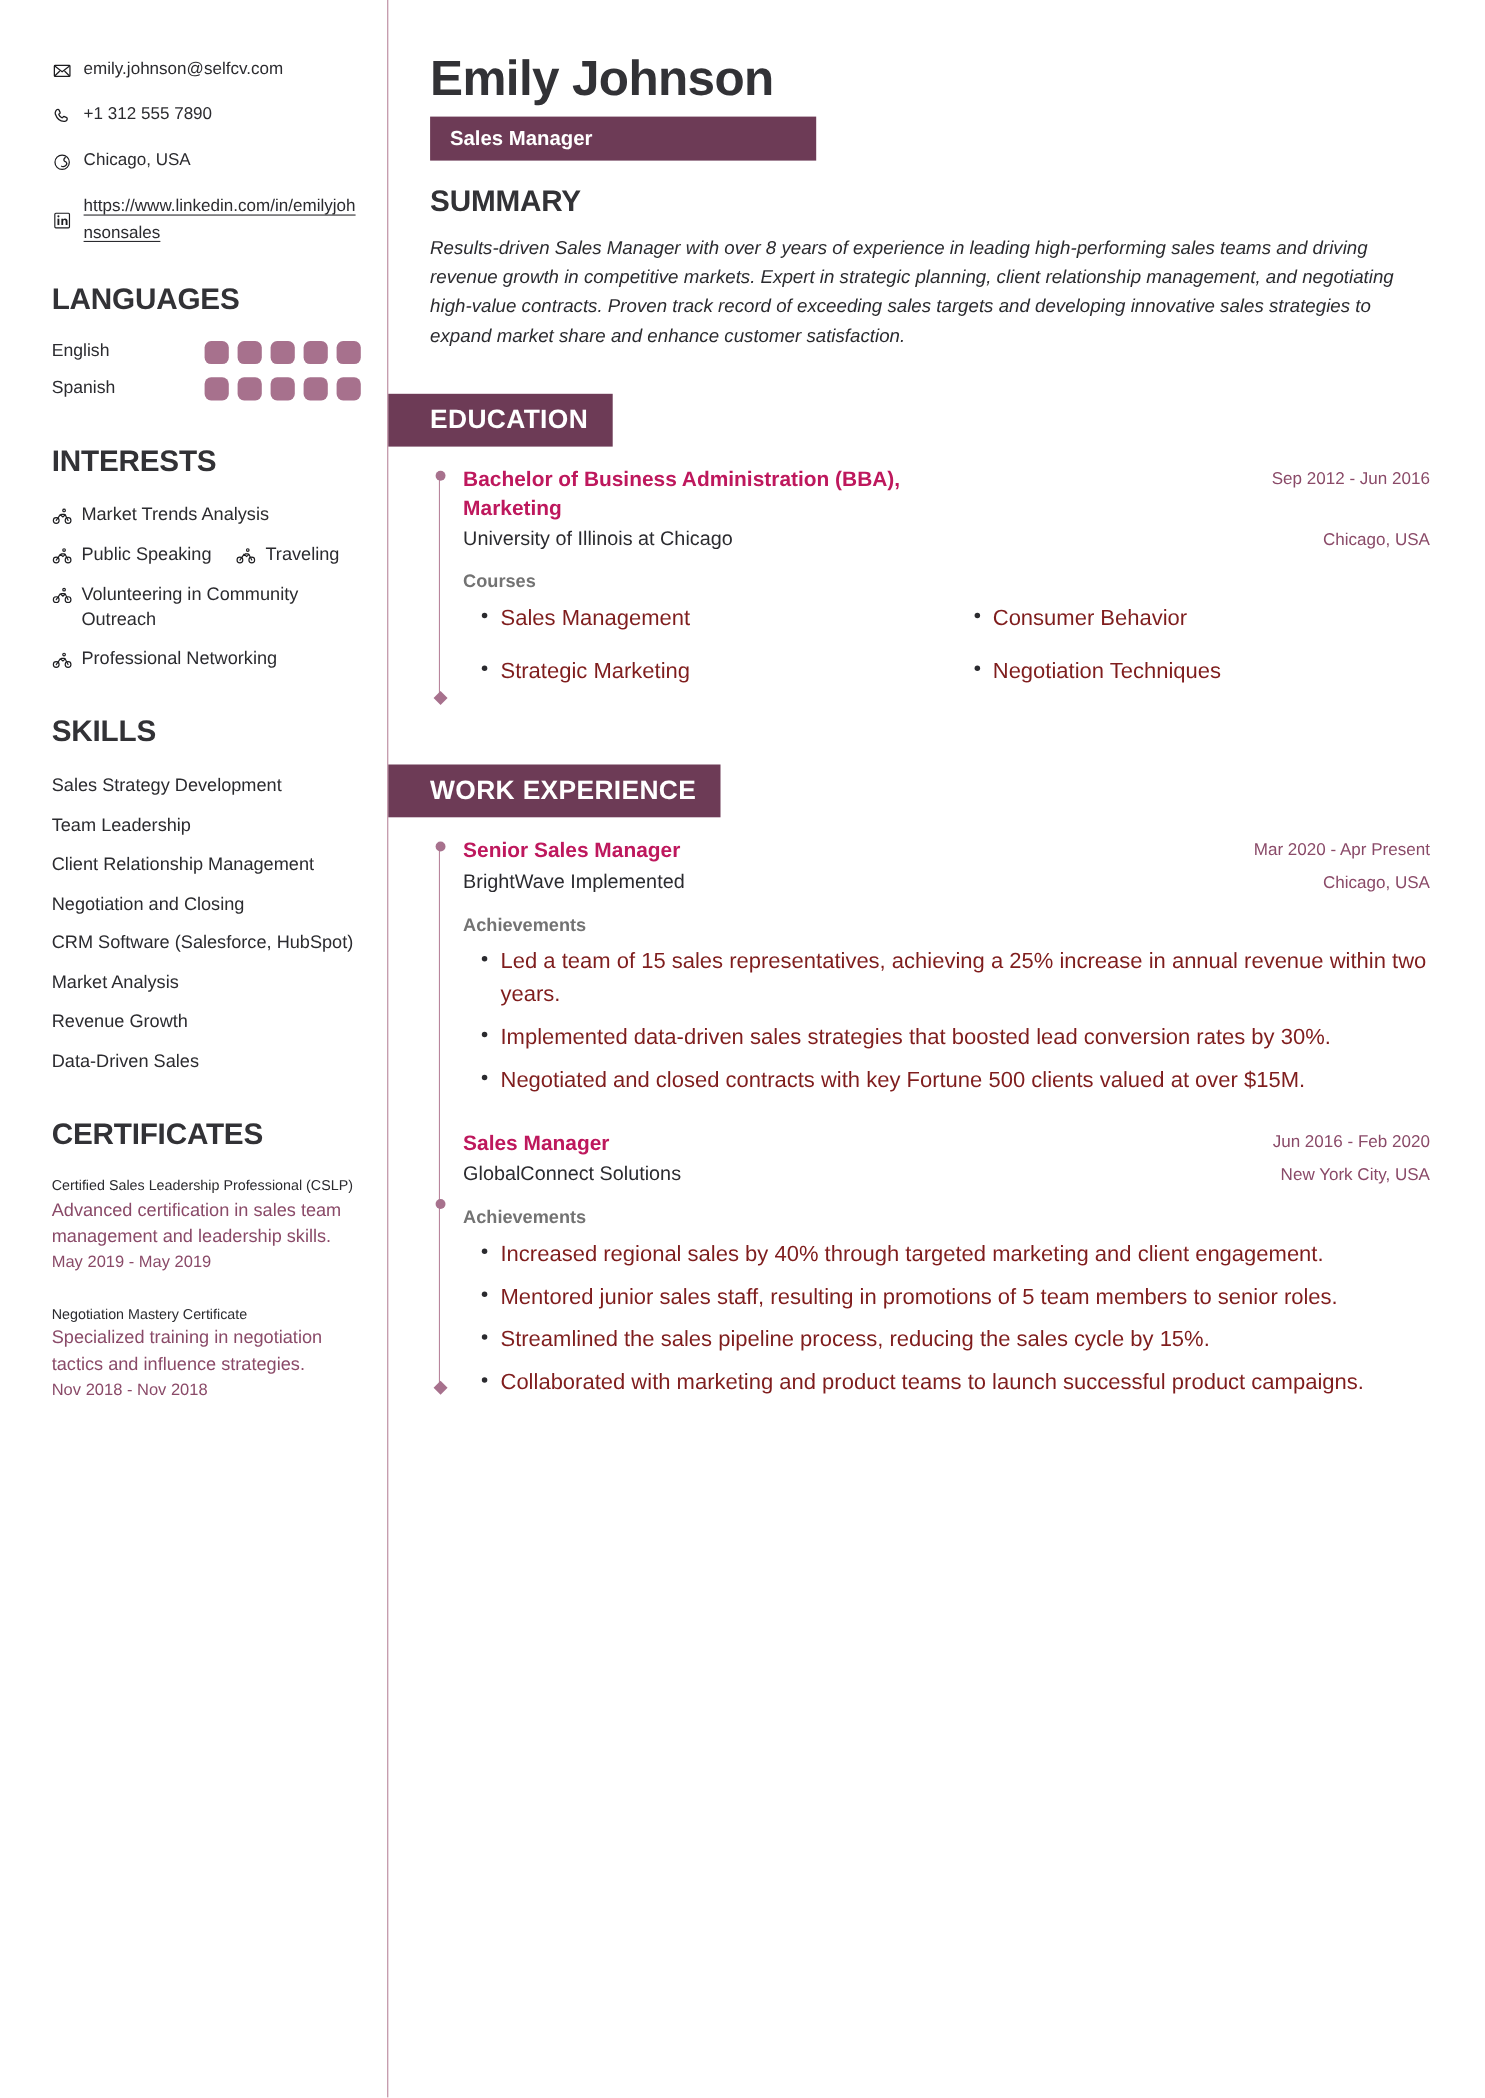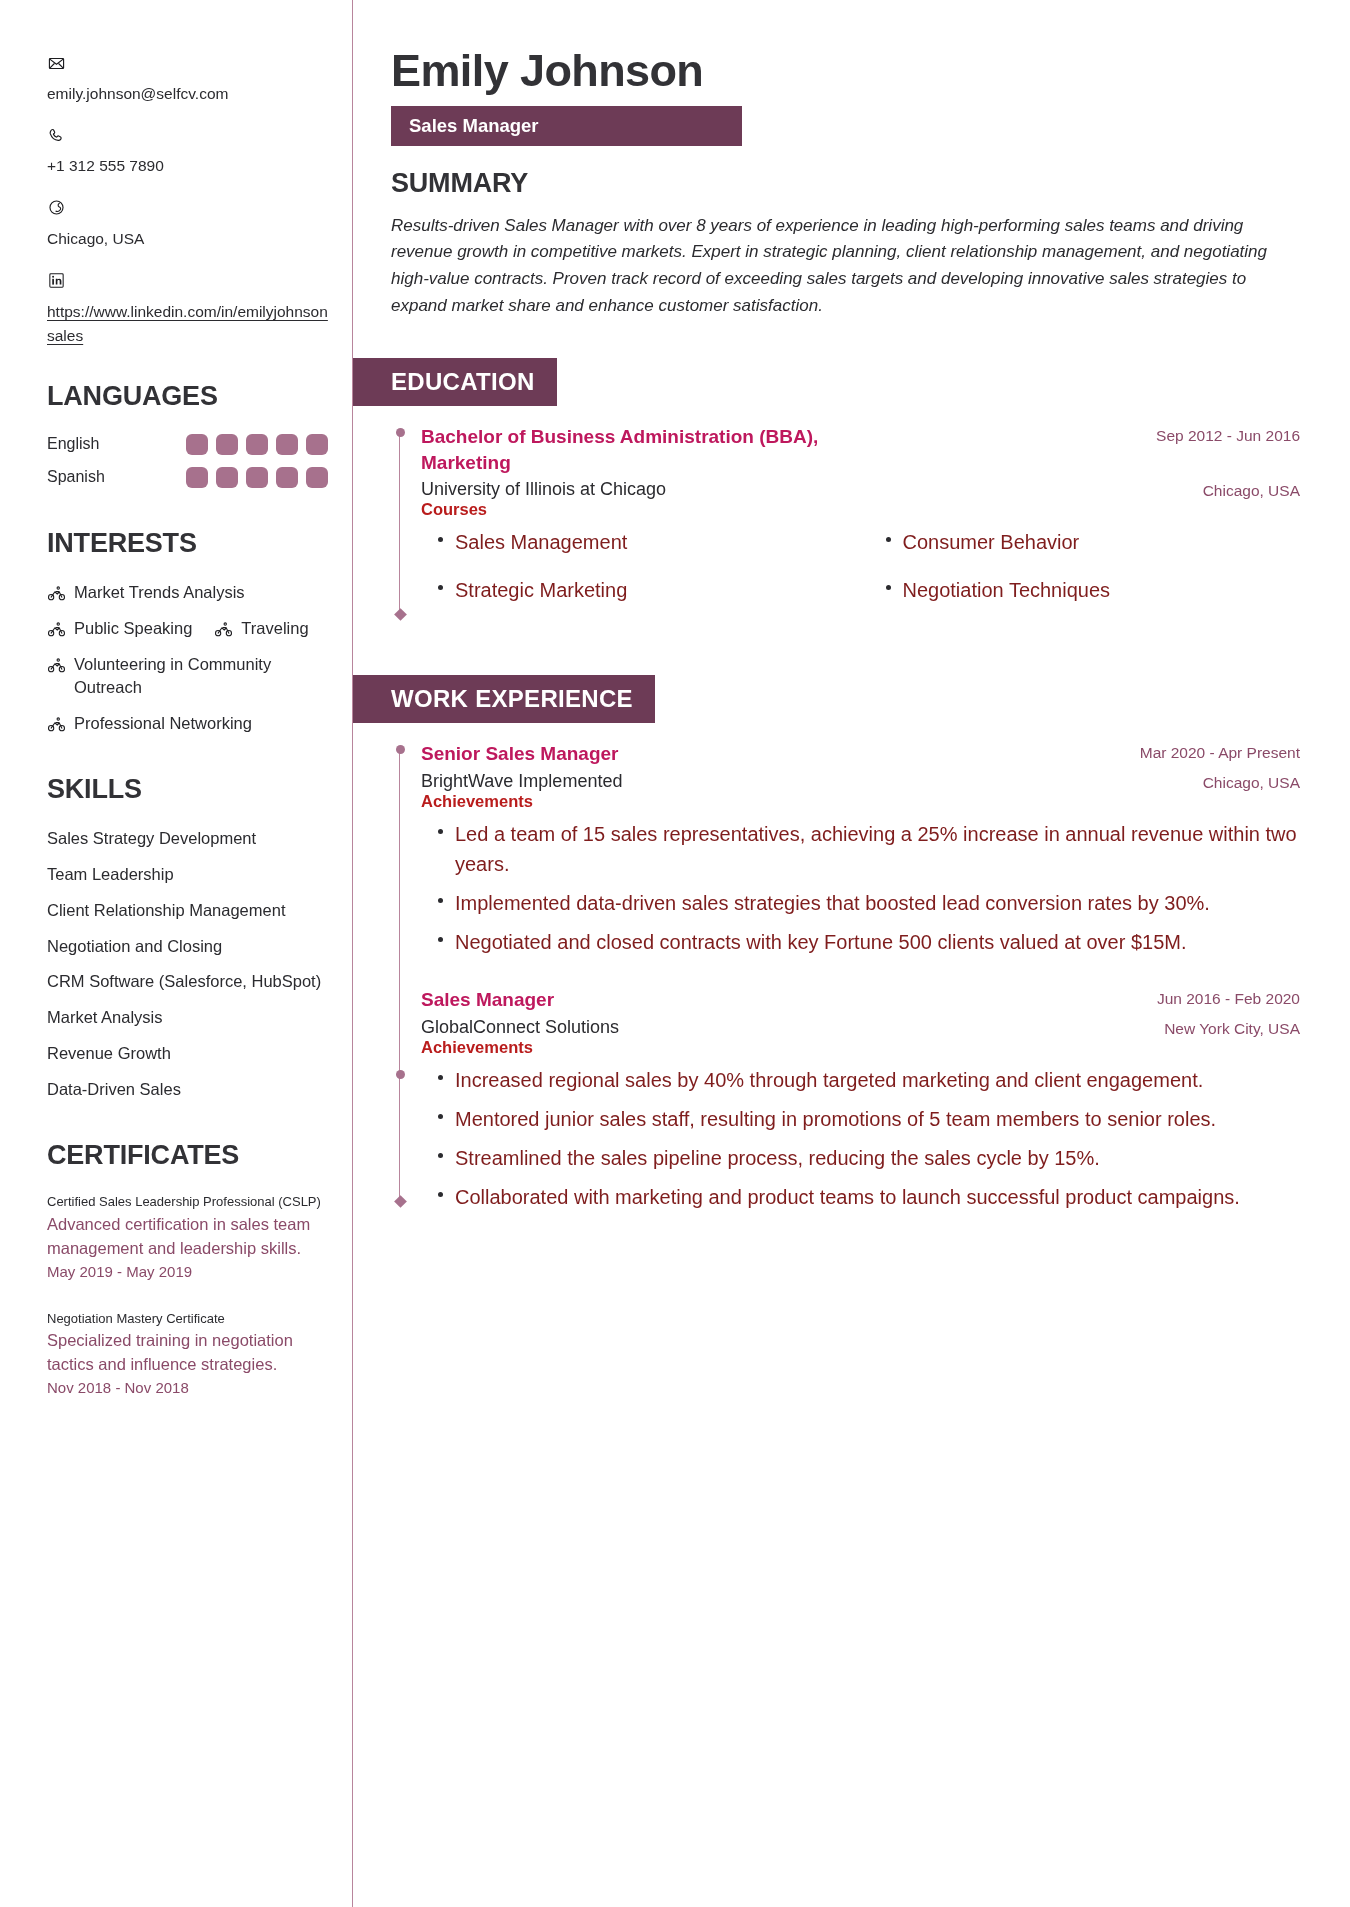--- a/index.html
+++ b/index.html
@@ -27,27 +27,26 @@
     flex: 0 0 353px;
     padding: 52px 24px 0 47px;
     border-right: 1.2px solid #b8859c;
     position: relative;
   }
 
   .contact-list { margin-bottom: 34px; }
 
   .contact-row {
     display: flex;
-    align-items: flex-start;
+    align-items: center;
     gap: 11px;
     margin-bottom: 19px;
     font-size: 15.5px;
     line-height: 1.45;
     color: #2b2b2f;
-    flex-direction: column;
   }
 
   .contact-row .ci {
     flex: 0 0 18px;
     width: 18px;
     height: 18px;
     margin-top: 2px;
     display: flex;
     align-items: center;
     justify-content: center;
@@ -265,22 +264,22 @@
   .entry-loc {
     font-size: 15.5px;
     color: #8a4a68;
     white-space: nowrap;
     padding-top: 3px;
   }
 
   .sub-label {
     font-size: 16.5px;
     font-weight: 700;
-    color: #b91c1c;
-    margin-top: 0;
+    color: #737373;
+    margin-top: 20px;
     margin-bottom: 8px;
   }
 
   .bullets {
     list-style: none;
   }
   .bullets li {
     position: relative;
     padding-left: 34px;
     font-size: 20px;

